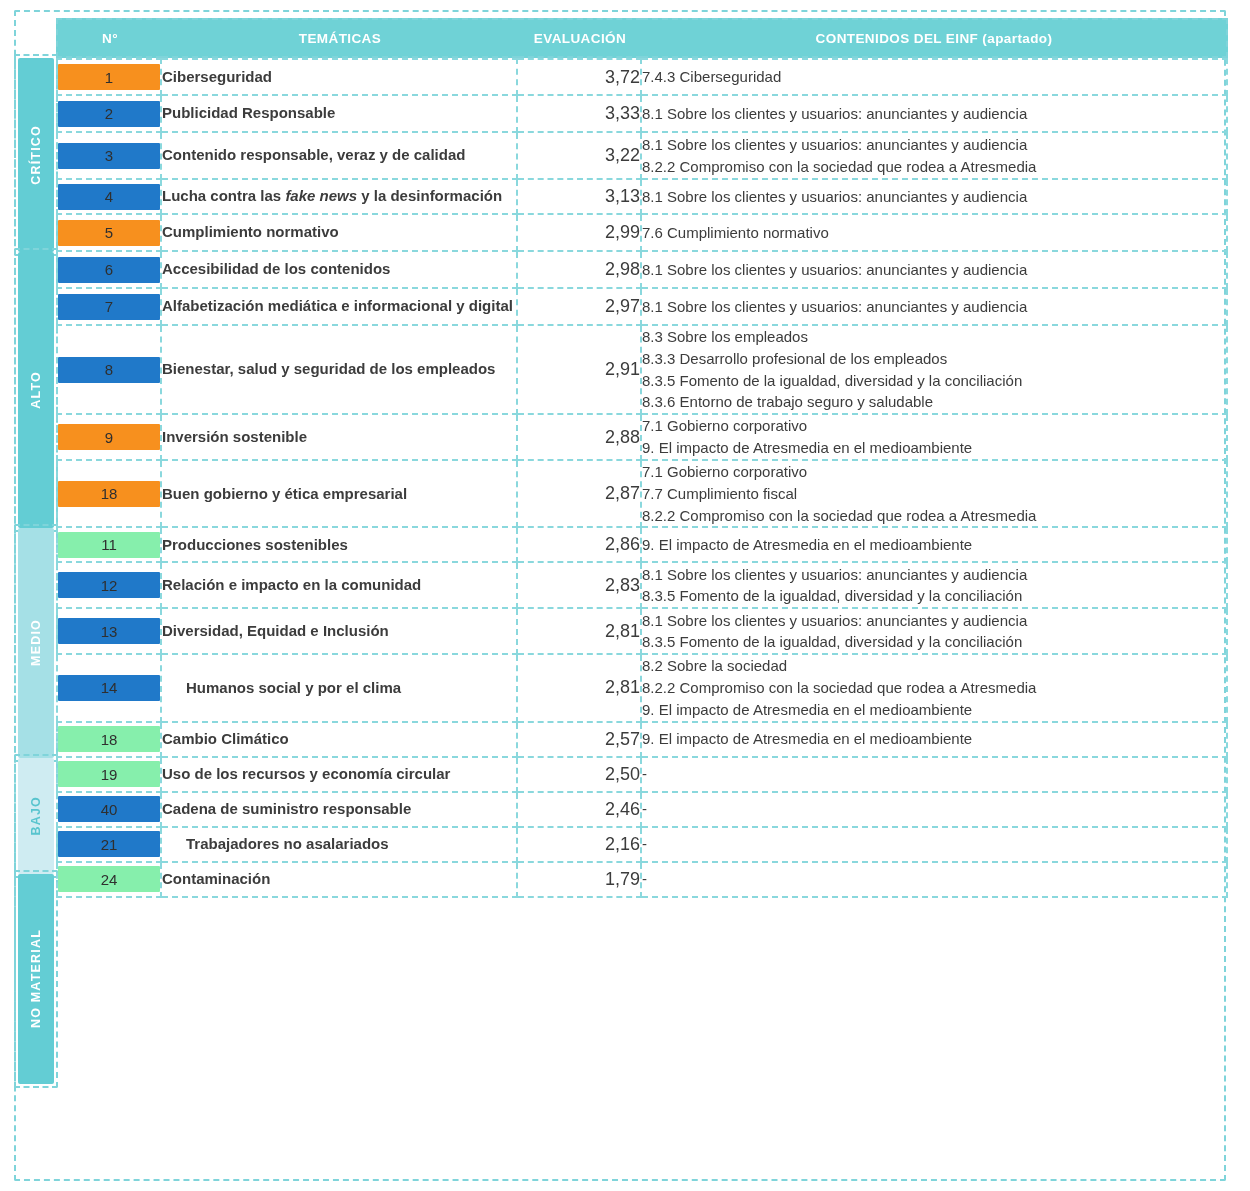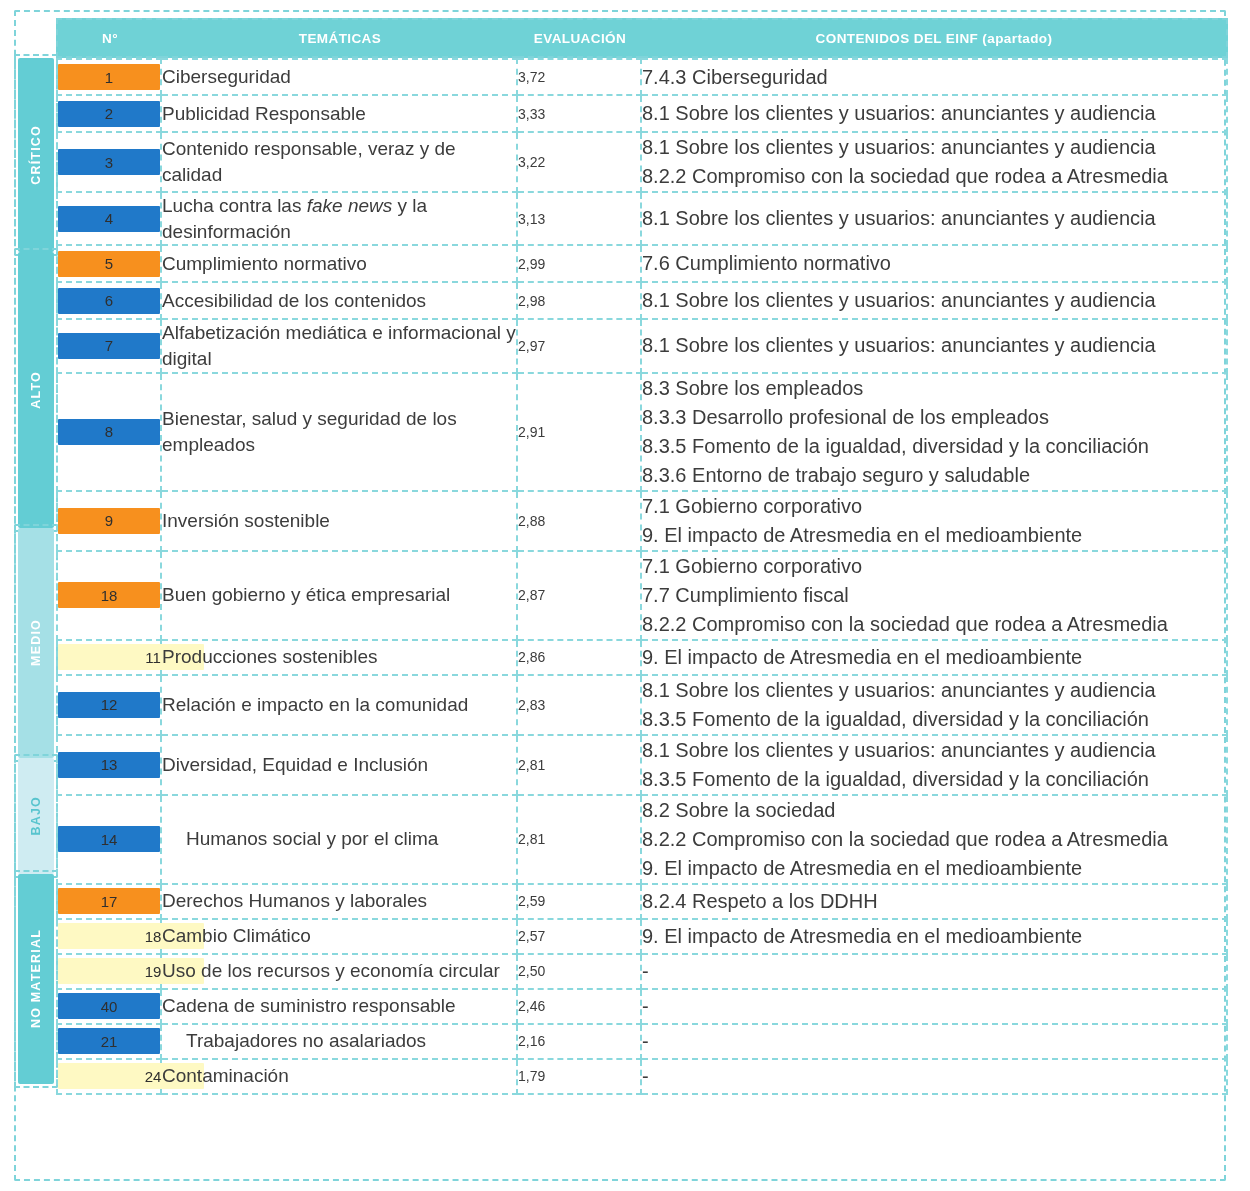--- a/index.html
+++ b/index.html
@@ -63,54 +63,55 @@
   .cell{
     border-bottom:2px dashed #8AD8DD;
     border-right:2px dashed #8AD8DD;
   }
   .cell-num{
     border-left:2px dashed #8AD8DD;
     padding:4px 6px;
   }
   .cell-tem{
     padding:8px 10px 8px 14px;
-    font-size:19px;
+    font-size:15px;
     color:#3c3c3c;
     line-height:1.35;
+    font-weight:bold;
   }
   .cell-tem.indent{padding-left:24px;}
   .cell-eva{
-    text-align:left;
-    font-size:14px;
+    text-align:right;
+    font-size:18px;
     color:#3c3c3c;
   }
   .cell-con{
     padding:8px 10px 8px 14px;
-    font-size:20px;
+    font-size:15px;
     color:#3c3c3c;
     line-height:1.45;
     border-right:2px dashed #8AD8DD;
   }
   tr.first-body .cell{border-top:2px dashed #8AD8DD;}
 
   
   .badge{
     display:flex;
     align-items:center;
     justify-content:center;
     width:100%;
     height:100%;
     min-height:26px;
     color:#2f2f2f;
     font-size:15px;
     border-radius:1px;
   }
   .badge.orange{background:#F7901E;}
   .badge.blue{background:#2079C9;}
-  .badge.green{background:#fef9c3;padding-left:44px;}
+  .badge.green{background:#86efac;}
 
   .einf-line{display:block;white-space:nowrap;}
 
   
   .rail{
     position:absolute;
     left:18px;
     width:36px;
     box-sizing:border-box;
     border-radius:2px;
@@ -335,30 +336,20 @@
           <td class="cell cell-tem indent">Humanos social y por el clima</td>
           <td class="cell cell-eva">2,81</td>
           <td class="cell cell-con">
             <span class="einf-line">8.2 Sobre la sociedad</span>
             <span class="einf-line">8.2.2 Compromiso con la sociedad que rodea a Atresmedia</span>
             <span class="einf-line">9. El impacto de Atresmedia en el medioambiente</span>
           </td>
         </tr>
         <tr style="height: 35px;">
           <td class="cell cell-num">
-            <div class="badge orange">17</div>
-          </td>
-          <td class="cell cell-tem">Derechos Humanos y laborales</td>
-          <td class="cell cell-eva">2,59</td>
-          <td class="cell cell-con">
-            <span class="einf-line">8.2.4 Respeto a los DDHH</span>
-          </td>
-        </tr>
-        <tr style="height: 35px;">
-          <td class="cell cell-num">
             <div class="badge green">18</div>
           </td>
           <td class="cell cell-tem">Cambio Climático</td>
           <td class="cell cell-eva">2,57</td>
           <td class="cell cell-con">
             <span class="einf-line">9. El impacto de Atresmedia en el medioambiente</span>
           </td>
         </tr>
         <tr style="height: 35px;">
           <td class="cell cell-num">

